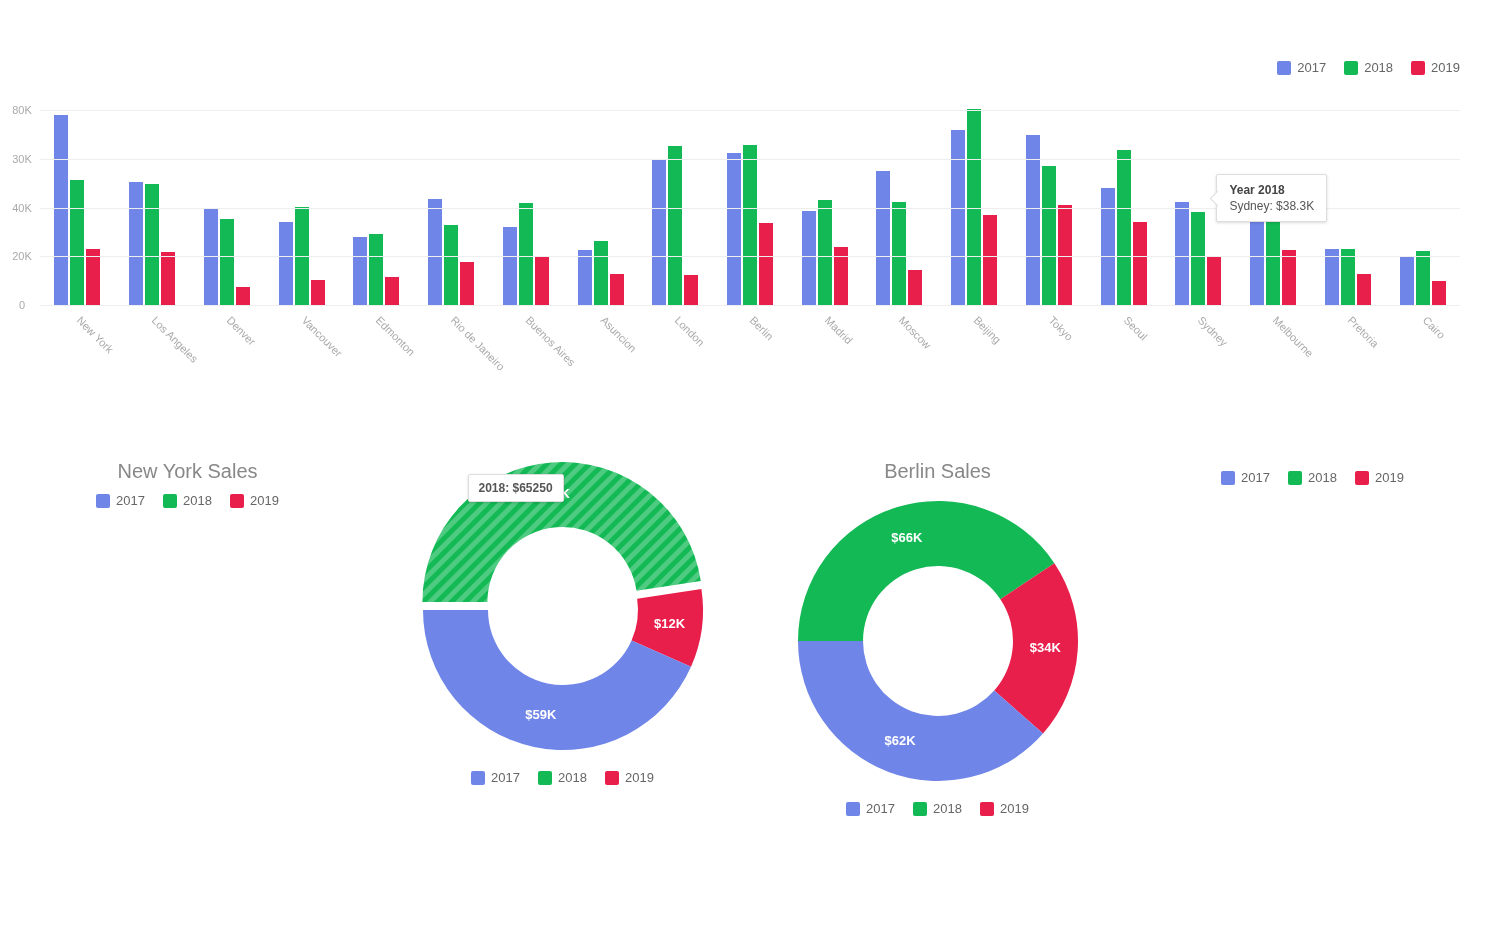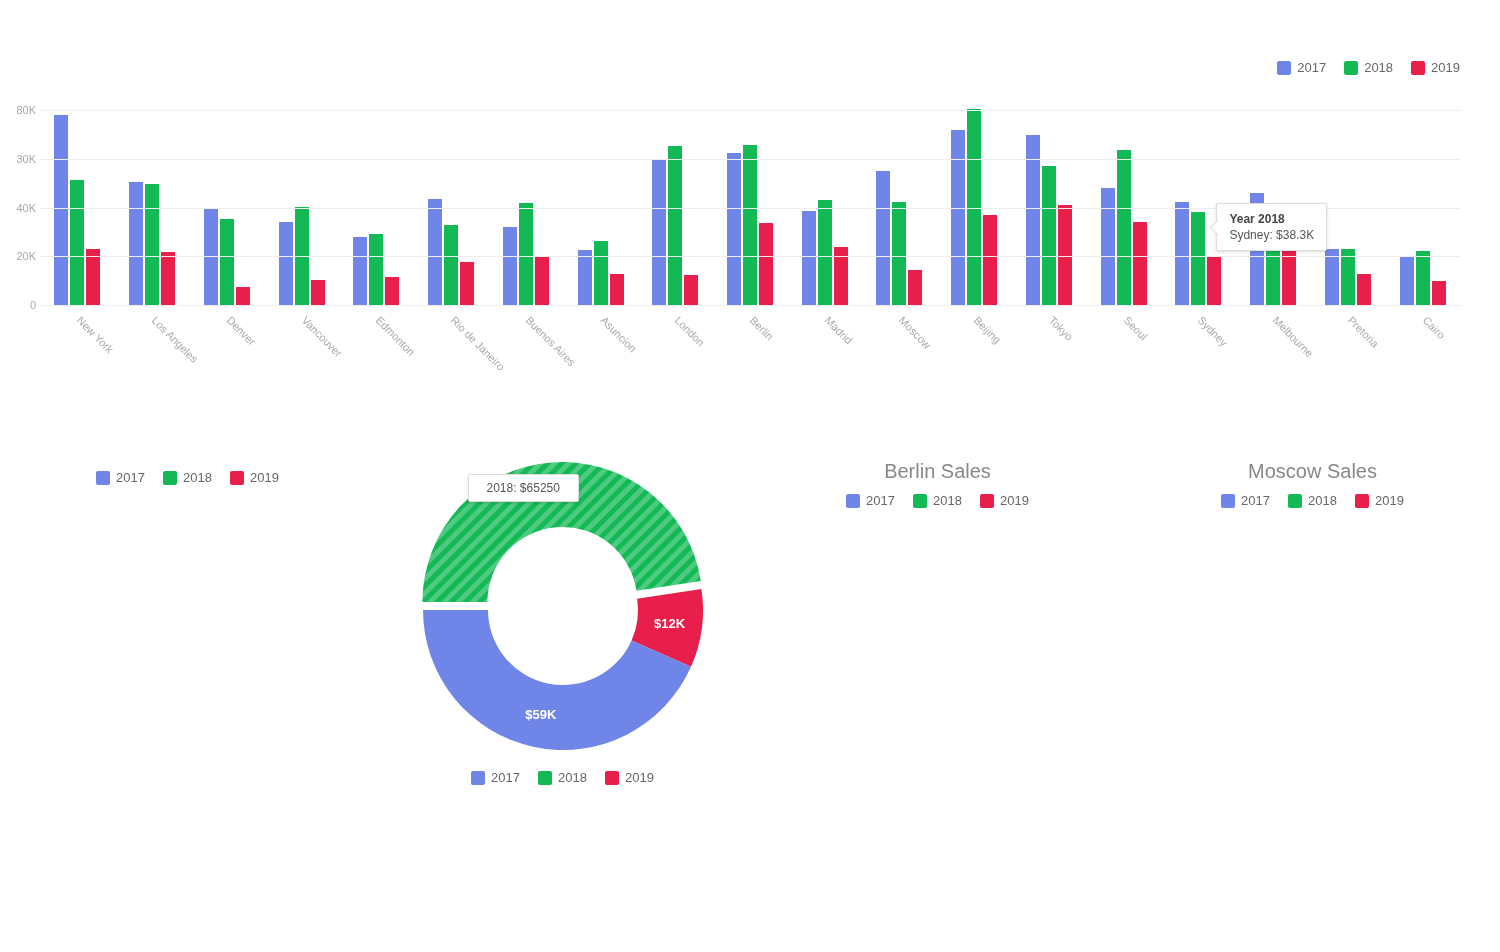--- a/index.html
+++ b/index.html
@@ -4,36 +4,36 @@
 <style>
   html,body{margin:0;padding:0;background:#fff;font-family:"Segoe UI",Arial,sans-serif;color:#333;}
   .page{width:1500px;height:952px;position:relative;}
   .title{text-align:center;font-size:20px;color:#888;padding-top:22px;}
   .legend{position:absolute;display:flex;gap:18px;font-size:13px;color:#666;}
   .legend-top{right:40px;top:60px;}
   .swatch{display:inline-block;width:14px;height:14px;margin-right:6px;vertical-align:middle;border-radius:2px;}
   .legend-item{display:flex;align-items:center;}
   .bar-area{position:absolute;left:40px;top:110px;width:1420px;height:195px;}
   .grid-line{position:absolute;left:0;width:100%;border-top:1px solid #eee;}
-  .ytick{position:absolute;left:-32px;width:28px;text-align:right;font-size:11px;color:#aaa;transform:translateY(-50%);}
+  .ytick{position:absolute;left:-32px;width:28px;text-align:center;font-size:11px;color:#aaa;transform:translateY(-50%);}
   .bars{position:absolute;left:0;top:0;width:100%;height:100%;}
   .bar{position:absolute;bottom:0;}
   .xlabels{position:absolute;left:40px;top:310px;width:1420px;height:70px;}
   .xlabel{position:absolute;font-size:11px;color:#aaa;transform:rotate(45deg);transform-origin:left top;white-space:nowrap;}
   .donuts{position:absolute;top:460px;left:0;width:100%;display:flex;justify-content:space-around;}
   .donut-box{width:336px;text-align:center;}
   .donut-title{font-size:20px;color:#888;margin-bottom:8px;}
   .donut-wrap{position:relative;width:300px;height:300px;margin:0 auto;}
   .donut-wrap svg{width:300px;height:300px;}
   .slice-label{fill:#fff;font-size:13px;font-weight:600;text-anchor:middle;dominant-baseline:middle;}
   .donut-legend{display:flex;justify-content:center;gap:18px;font-size:13px;color:#666;margin-top:10px;}
   .tooltip{position:absolute;background:#fff;border:1px solid #ddd;border-radius:2px;box-shadow:0 1px 3px rgba(0,0,0,0.15);padding:8px 12px;font-size:12px;color:#555;white-space:nowrap;}
   .tooltip .tt-title{font-weight:600;color:#444;margin-bottom:2px;}
   .tooltip-tail{position:absolute;width:10px;height:10px;background:#fff;border-left:1px solid #ddd;border-bottom:1px solid #ddd;transform:rotate(45deg);}
-  .donut-tooltip{position:absolute;background:#fff;border:1px solid #ddd;border-radius:2px;box-shadow:0 1px 3px rgba(0,0,0,0.15);padding:6px 18px;font-size:12px;color:#555;}
+  .donut-tooltip{position:absolute;background:#fff;border:1px solid #ddd;border-radius:2px;box-shadow:0 1px 3px rgba(0,0,0,0.15);padding:6px 10px;font-size:12px;color:#555;font-weight:bold;}
 </style>
 </head>
 <body>
 <div class="page">
 
 
 <div class="legend legend-top" id="bar-legend">
       <div class="legend-item">
         <span class="swatch" style="background:#6f85e8"></span>
         <span>2017</span>
@@ -134,28 +134,29 @@
       <div class="xlabel" style="left: 865.474px; top: 4px;">Moscow</div>
       <div class="xlabel" style="left: 940.211px; top: 4px;">Beijing</div>
       <div class="xlabel" style="left: 1014.95px; top: 4px;">Tokyo</div>
       <div class="xlabel" style="left: 1089.68px; top: 4px;">Seoul</div>
       <div class="xlabel" style="left: 1164.42px; top: 4px;">Sydney</div>
       <div class="xlabel" style="left: 1239.16px; top: 4px;">Melbourne</div>
       <div class="xlabel" style="left: 1313.89px; top: 4px;">Pretoria</div>
       <div class="xlabel" style="left: 1388.63px; top: 4px;">Cairo</div>
     </div>
 
-<div class="tooltip" id="bar-tooltip" style="display: block; left: 1216.42px; top: 203px;">
+<div class="tooltip" id="bar-tooltip" style="display: block; left: 1216.42px; top: 174px;">
   <div class="tt-title">Year 2018</div>
   <div>Sydney: $38.3K</div>
   <div class="tooltip-tail" style="left:-5px;top:50%;margin-top:-5px;"></div>
 </div>
 
 <div class="donuts" id="donuts">
       <div class="donut-box">
+        <div class="donut-title">New York Sales</div>
         <div class="donut-legend">
           <div class="legend-item">
             <span class="swatch" style="background:#6f85e8"></span>
             <span>2017</span>
           </div>
           <div class="legend-item">
             <span class="swatch" style="background:#13b955"></span>
             <span>2018</span>
           </div>
           <div class="legend-item">
@@ -189,37 +190,50 @@
             <span>2018</span>
           </div>
           <div class="legend-item">
             <span class="swatch" style="background:#e81e4b"></span>
             <span>2019</span>
           </div>
         </div>
       </div>
       <div class="donut-box">
         <div class="donut-title">Berlin Sales</div>
-        <div class="donut-legend">
-          <div class="legend-item">
-            <span class="swatch" style="background:#6f85e8"></span>
-            <span>2017</span>
-          </div>
-          <div class="legend-item">
-            <span class="swatch" style="background:#13b955"></span>
-            <span>2018</span>
-          </div>
-          <div class="legend-item">
-            <span class="swatch" style="background:#e81e4b"></span>
-            <span>2019</span>
-          </div>
-        </div>
-      </div>
-      <div class="donut-box">
-        <div class="donut-title">Moscow Sales</div>
+        <div class="donut-wrap"><svg viewBox="0 0 300 300">
+            <defs>
+              <pattern id="hatch2" width="10" height="10" patternUnits="userSpaceOnUse" patternTransform="rotate(45)">
+                <rect width="10" height="10" fill="#13b955"></rect>
+                <rect width="5" height="10" fill="rgba(255,255,255,0.25)"></rect>
+              </pattern>
+            </defs>
+            <path d="M10 149.99999999999997 A140 140 0 0 1 266.37648975933473 72.17640055037637 L212.34454808535787 108.30878600913019 A75 75 0 0 0 75 150 Z" fill="#13b955"></path>
+            <text x="118.77505631832324" y="47.1347828851943" class="slice-label">$66K</text>
+            <path d="M266.37648975933473 72.17640055037637 A140 140 0 0 1 255.0157294355625 242.5834573296803 L206.25842648333705 199.59828071232874 A75 75 0 0 0 212.34454808535787 108.30878600913019 Z" fill="#e81e4b"></path>
+            <text x="257.2618923593605" y="157.15097528236254" class="slice-label">$34K</text>
+            <path d="M255.0157294355625 242.5834573296803 A140 140 0 0 1 10 150.00000000000003 L75 150 A75 75 0 0 0 206.25842648333705 199.59828071232874 Z" fill="#6f85e8"></path>
+            <text x="112.00155187800986" y="250.5602701881833" class="slice-label">$62K</text>
+          </svg></div>
+        <div class="donut-legend">
+          <div class="legend-item">
+            <span class="swatch" style="background:#6f85e8"></span>
+            <span>2017</span>
+          </div>
+          <div class="legend-item">
+            <span class="swatch" style="background:#13b955"></span>
+            <span>2018</span>
+          </div>
+          <div class="legend-item">
+            <span class="swatch" style="background:#e81e4b"></span>
+            <span>2019</span>
+          </div>
+        </div>
+      </div>
+      <div class="donut-box">
         <div class="donut-legend">
           <div class="legend-item">
             <span class="swatch" style="background:#6f85e8"></span>
             <span>2017</span>
           </div>
           <div class="legend-item">
             <span class="swatch" style="background:#13b955"></span>
             <span>2018</span>
           </div>
           <div class="legend-item">

